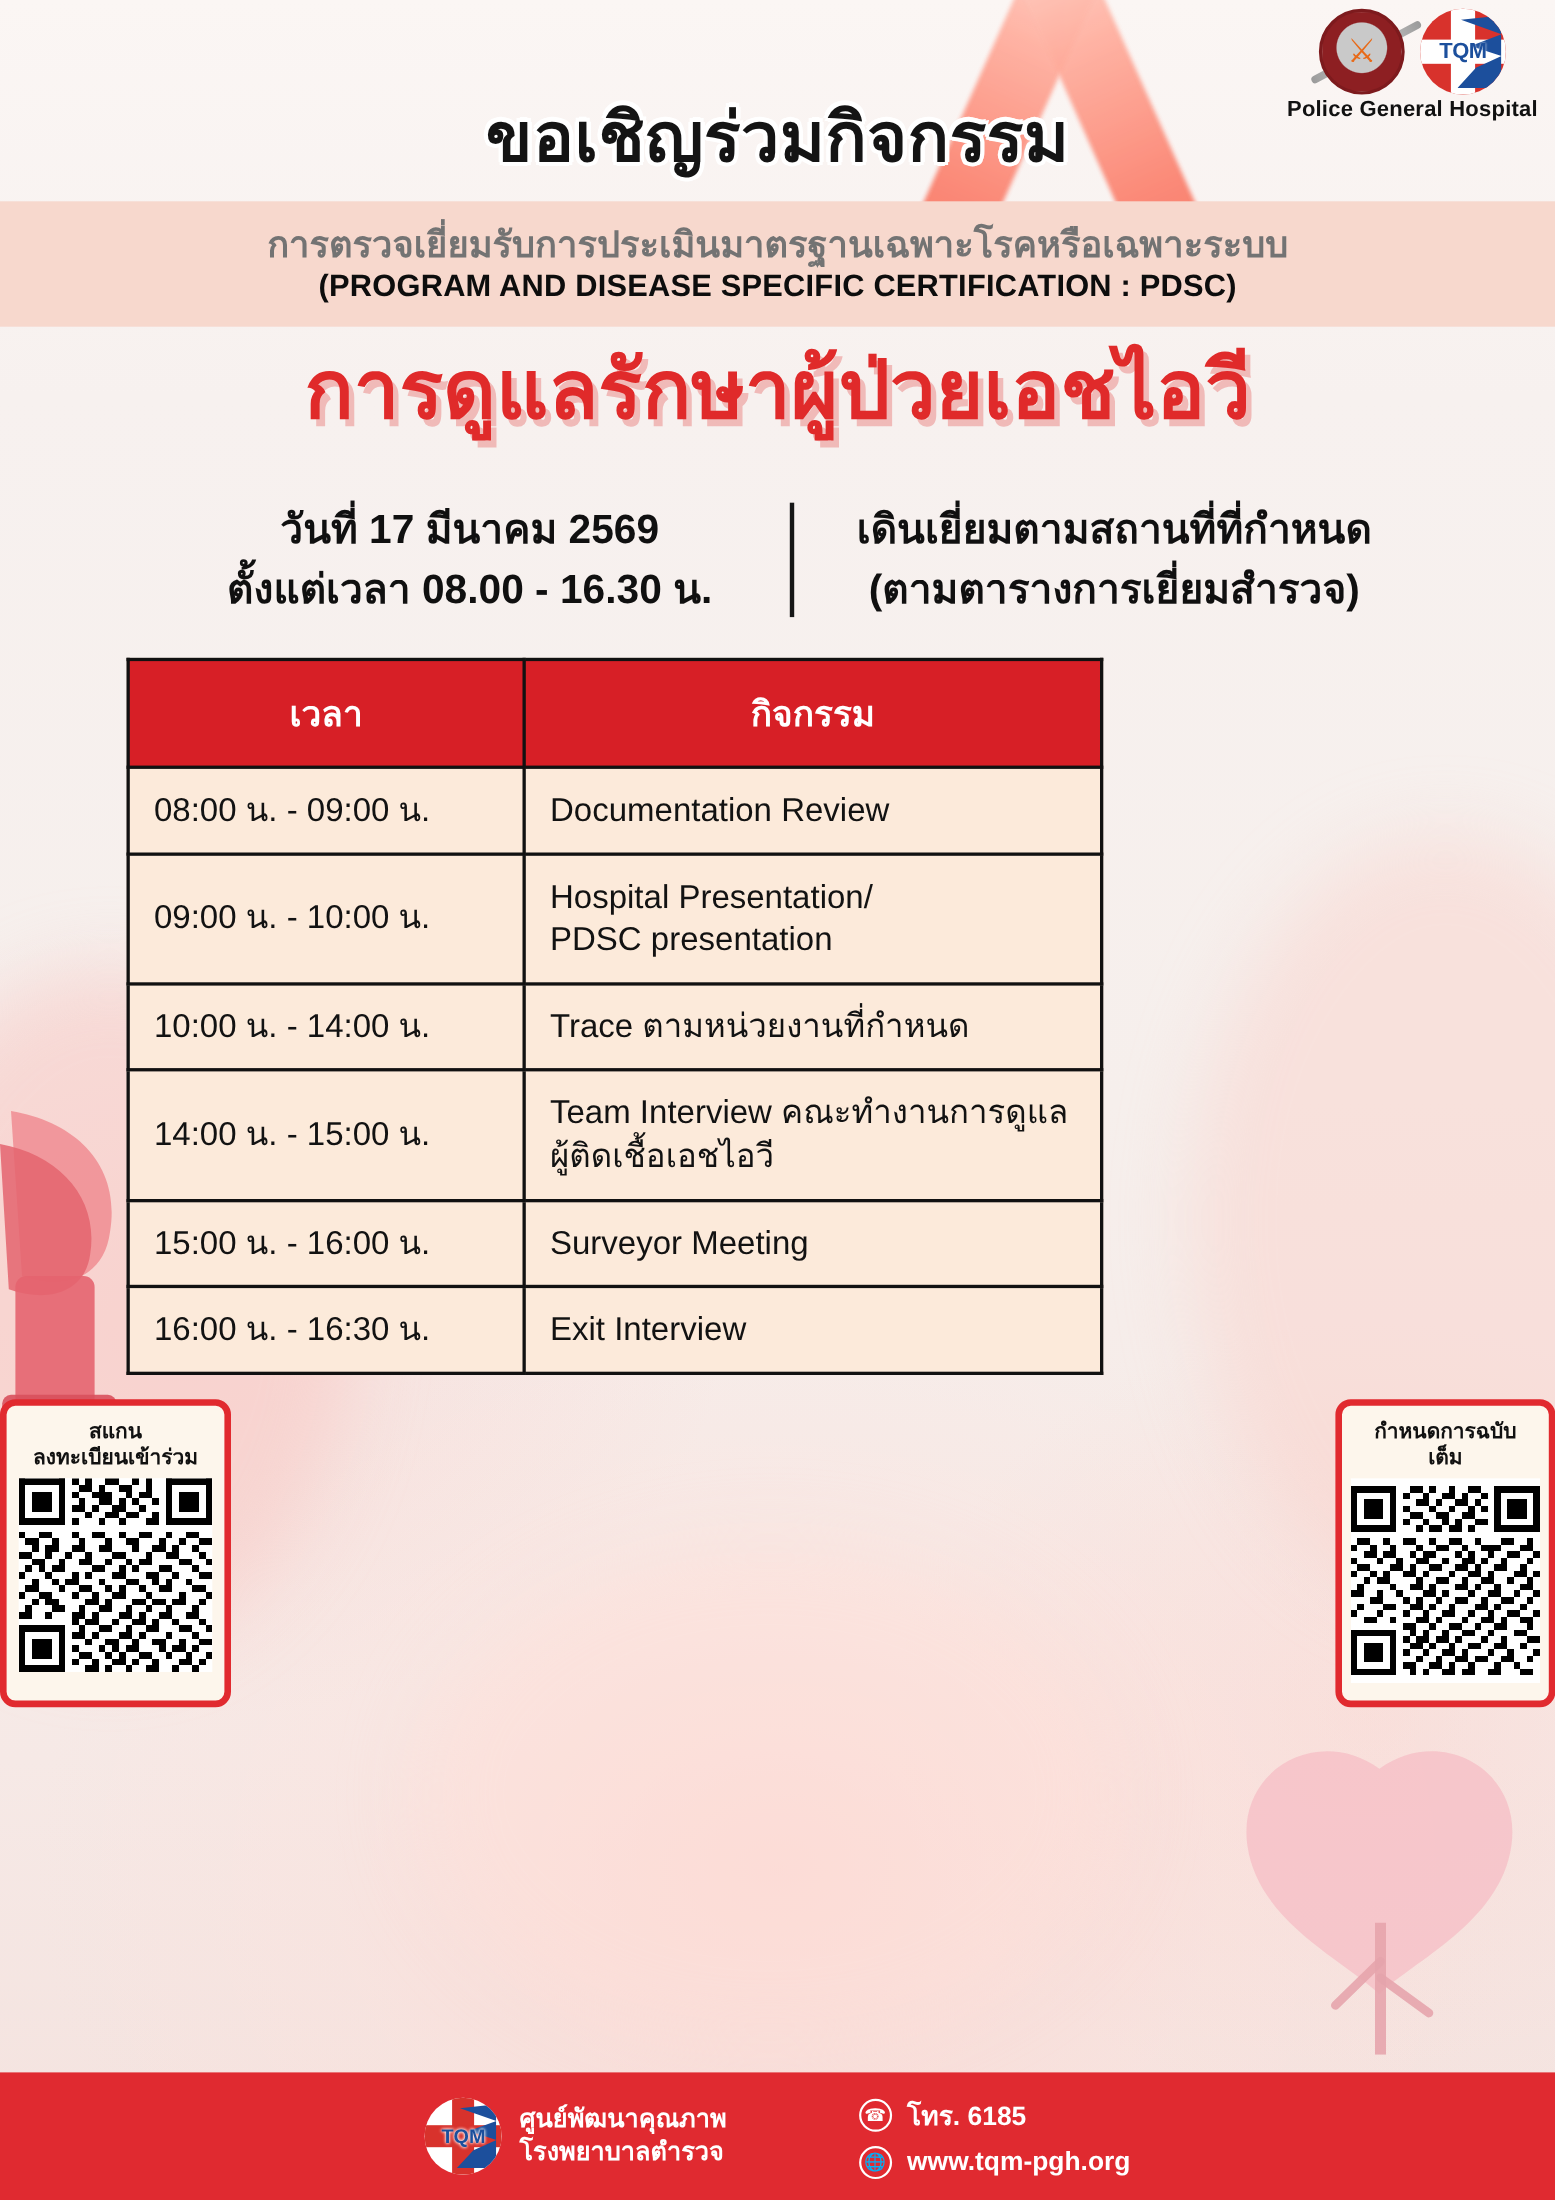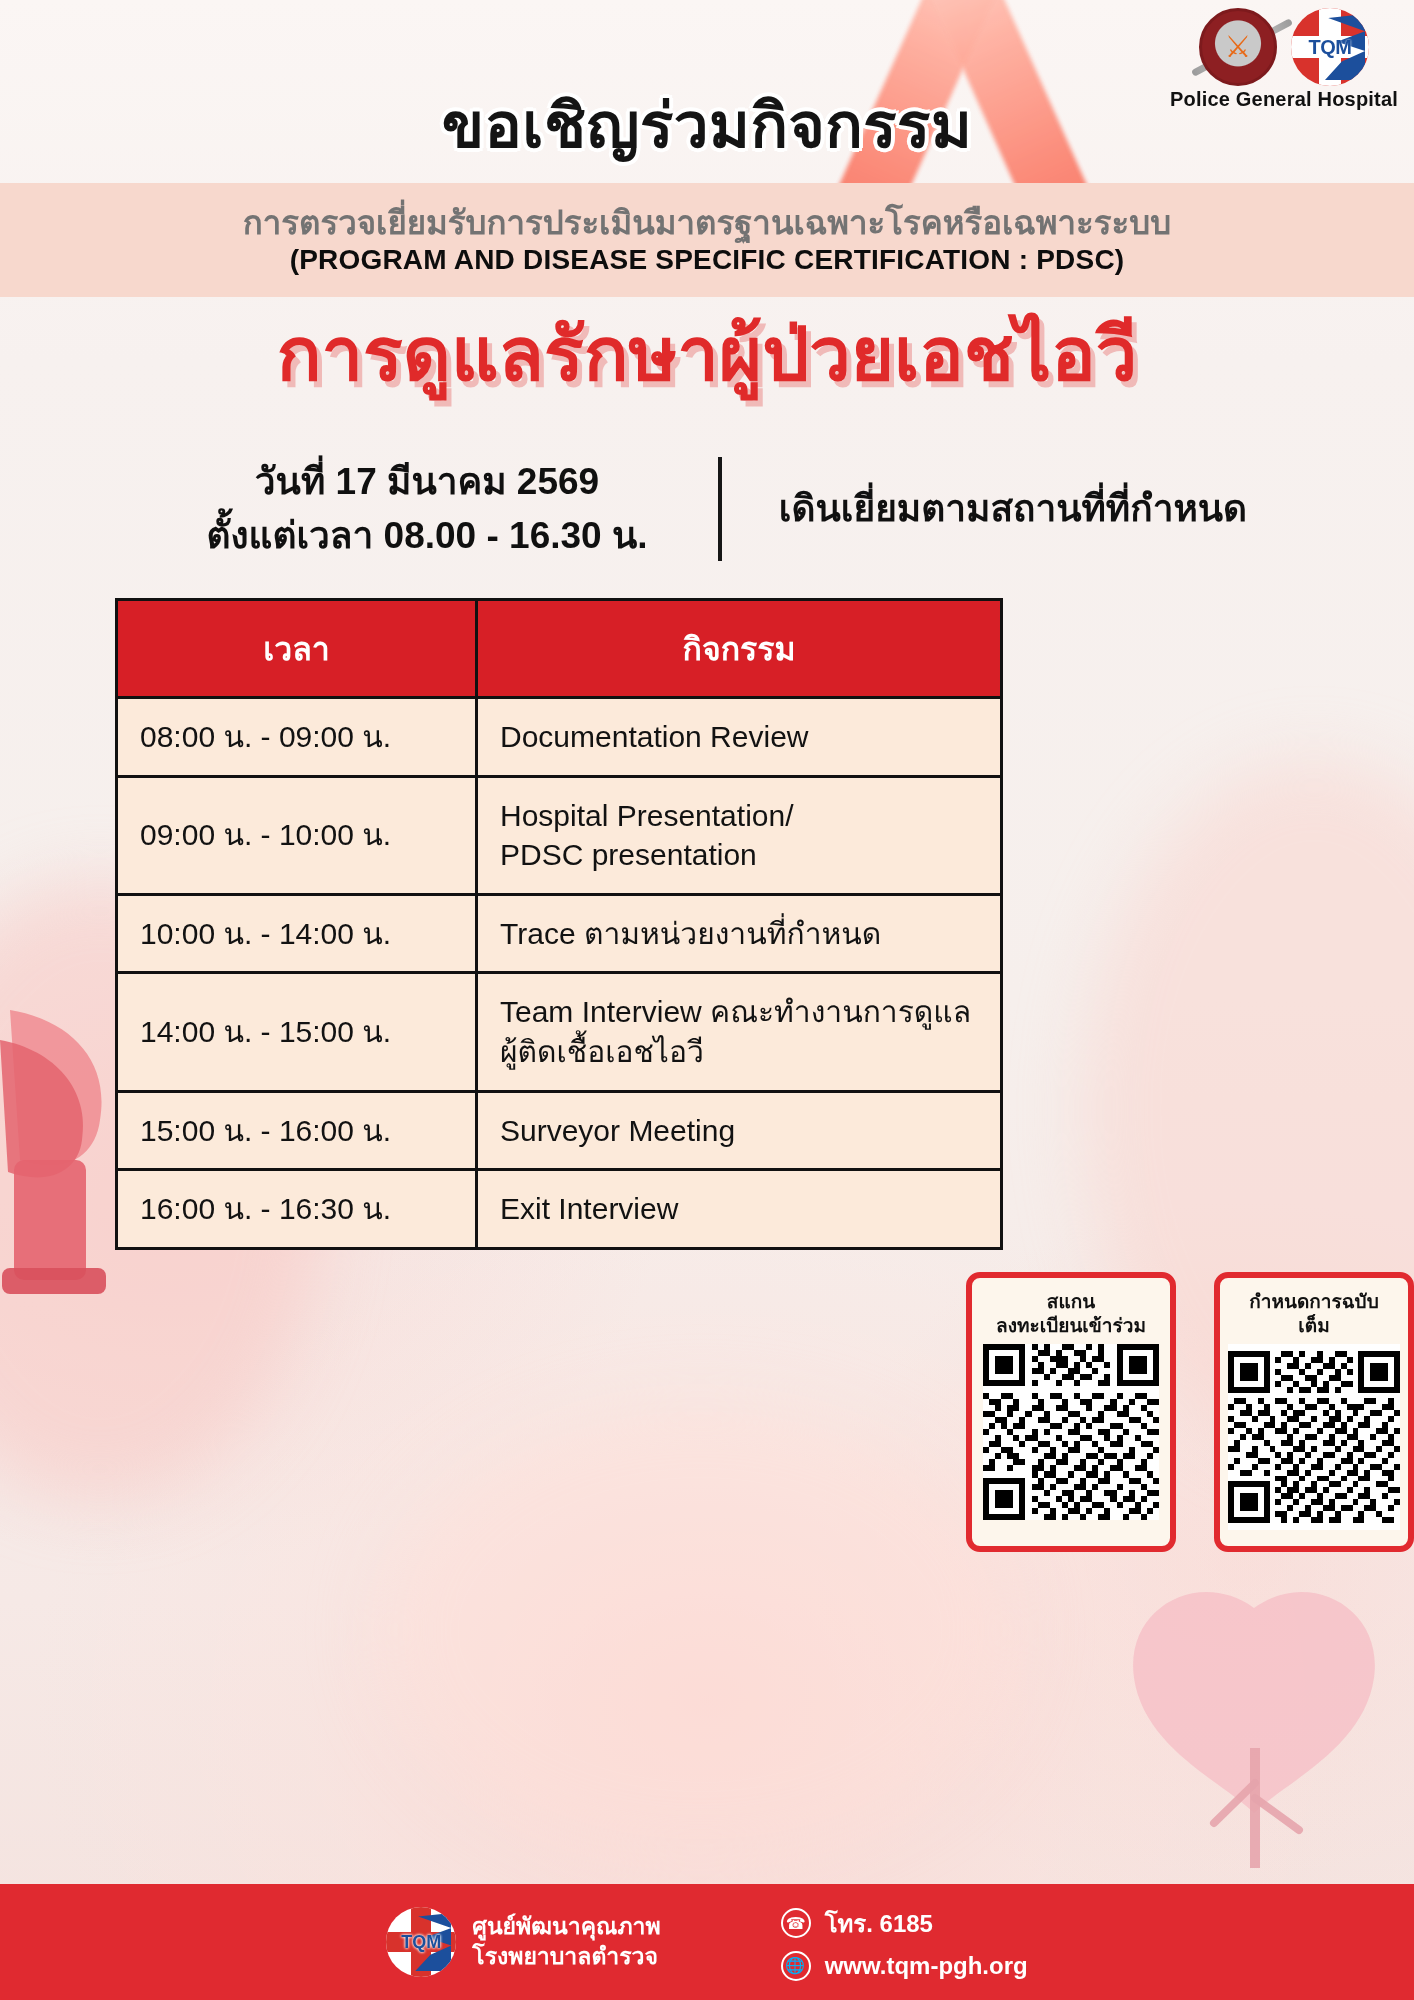--- a/index.html
+++ b/index.html
@@ -199,21 +199,21 @@
     line-height: 1.32;
     vertical-align: middle;
   }
   table.schedule td.time  { width: 360px; white-space: nowrap; }
   table.schedule td.act   { }
   .col-time { width: 360px; }
 
   
   .qr-area {
     position: absolute; top: 1272px; left: 0; width: 1414px;
-    display: flex; justify-content: flex-end; gap: 38px; z-index: 10;
+    display: flex; justify-content: space-between; gap: 38px; z-index: 10;
   }
   .qr-card {
     background: #fdf6ec;
     border: 6px solid #e12a2f;
     border-radius: 14px;
     padding: 12px 14px 16px;
     width: 210px;
     display: flex; flex-direction: column; align-items: center; gap: 6px;
   }
   .qr-card.wide { width: 200px; }
@@ -321,20 +321,21 @@
   </div>
 
   <div class="meta">
     <div class="left">
       <div class="line">วันที่ 17 มีนาคม 2569</div>
       <div class="line">ตั้งแต่เวลา 08.00 - 16.30 น.</div>
     </div>
     <div class="divider"></div>
     <div class="right">
       <div class="line">เดินเยี่ยมตามสถานที่ที่กำหนด</div>
+      <div class="line">(ตามตารางการเยี่ยมสำรวจ)</div>
     </div>
   </div>
 
   <div class="table-wrap">
     <table class="schedule">
       <colgroup>
           <col class="col-time">
           <col>
         </colgroup>
       <thead>

